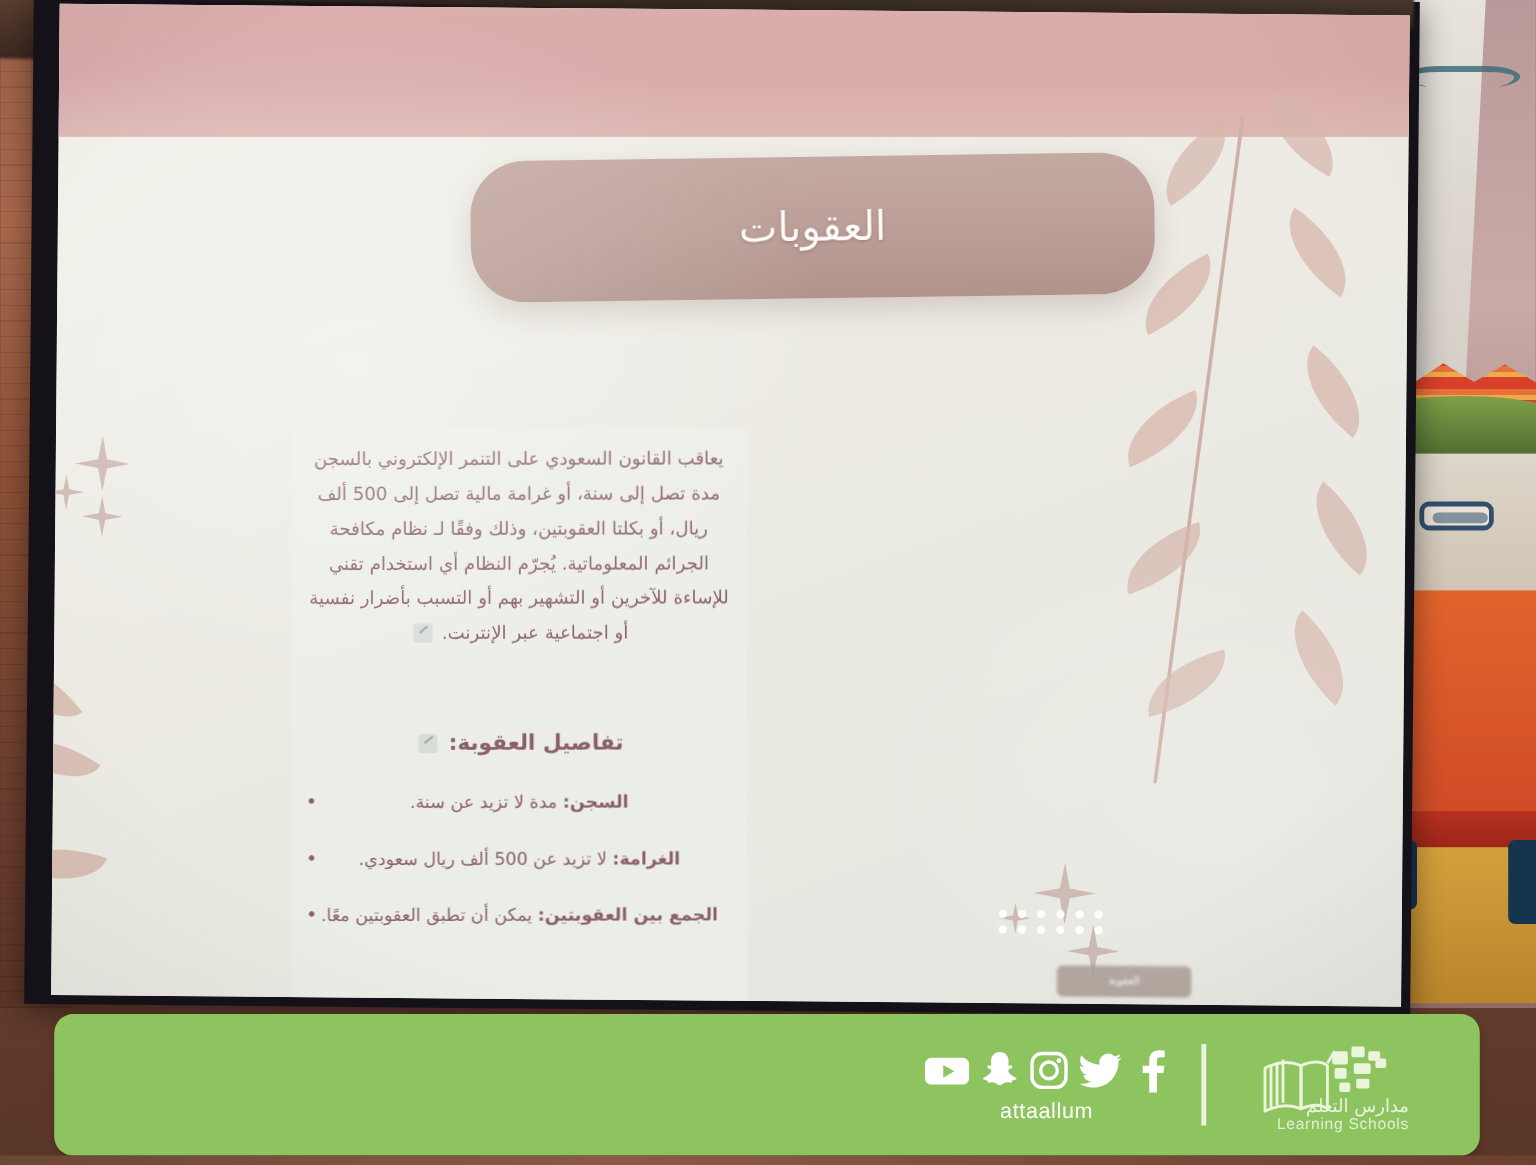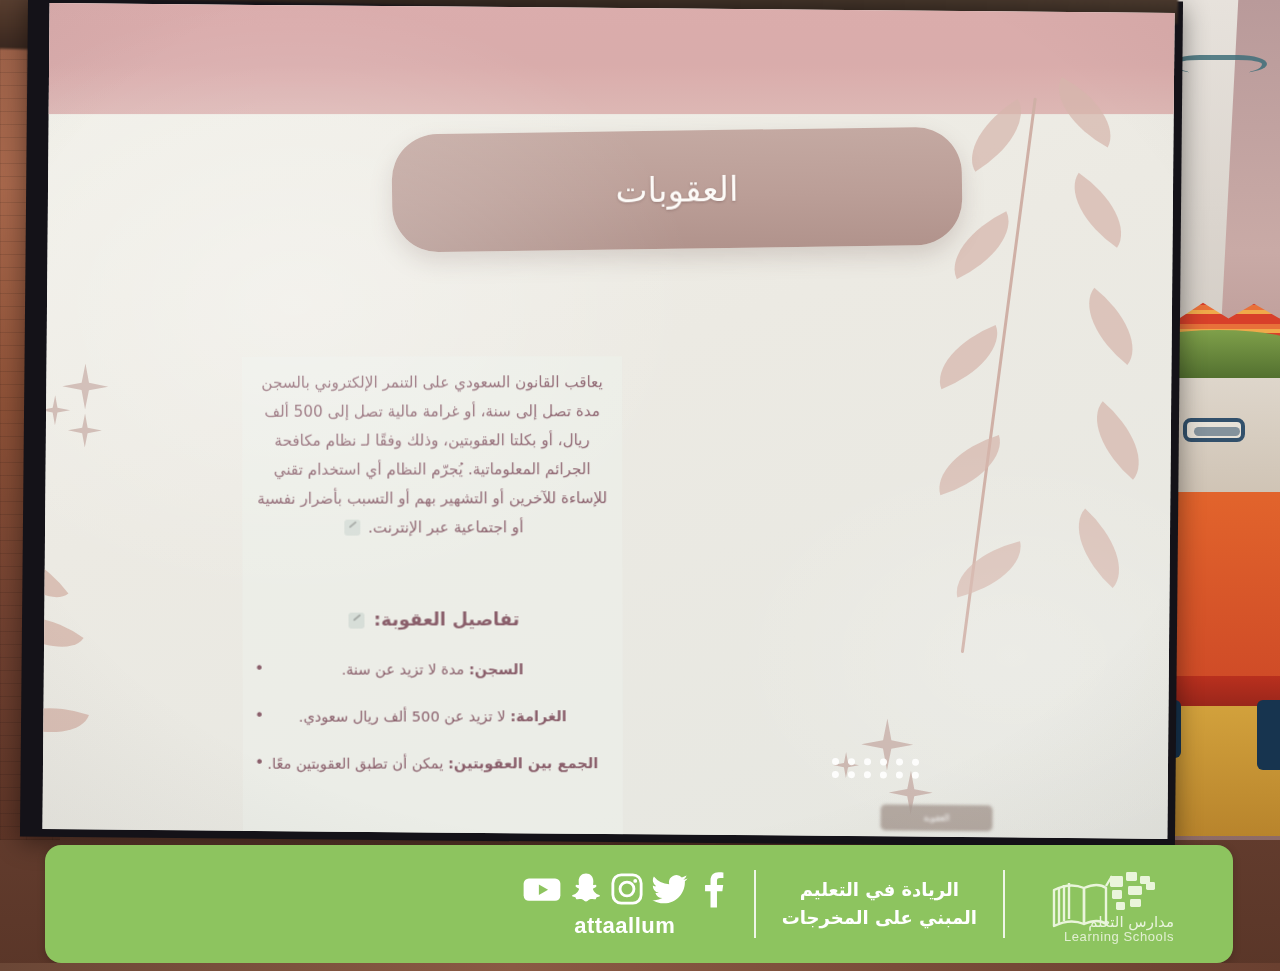--- a/index.html
+++ b/index.html
@@ -229,21 +229,21 @@
   }
   .f-url {
     flex:1; text-align:center; color:#ffffff;
     font-size:24px; font-weight:bold; letter-spacing:.4px;
     font-family:"DejaVu Sans","Liberation Sans",sans-serif;
     direction:ltr;
   }
   .f-social { width:270px; display:flex; flex-direction:column; align-items:center; gap:4px; padding-left:12px;}
   .icon-row { display:flex; align-items:center; gap:6px; }
   .icon-row svg { display:block; }
-  .handle { color:#fff; font-size:22px; font-weight:bold; letter-spacing:.5px; direction:ltr; font-family:"Liberation Sans",sans-serif;}
+  .handle { color:#fff; font-size:18px; font-weight:normal; letter-spacing:.5px; direction:ltr; font-family:"Liberation Sans",sans-serif;}
 
   .bottom-strip {
     position:absolute; left:0; top:963px; width:1280px; height:8px;
     background:linear-gradient(90deg,#6b4736,#8a5a44 40%,#6a4030 100%);
   }
 </style>
 </head>
 <body>
 
 <div id="photo">
@@ -378,24 +378,20 @@
       </svg>
       <div class="logo-words">
         <div class="logo-ar">مدارس التعلم</div>
         <div class="logo-en">Learning Schools</div>
       </div>
     </div>
   </div>
 
   <div class="vline"></div>
 
-  <div class="f-tag">
-    <div>الريادة في التعليم</div>
-    <div>المبني على المخرجات</div>
-  </div>
 
 
   <div class="vline"></div>
 
   <div class="f-social">
     <div class="icon-row">
       <svg width="34" height="40" viewBox="0 0 24 28">
         <path fill="#fff" d="M15.5 27V15.6h3.8l.6-4.4h-4.4V8.4c0-1.3.36-2.1 2.2-2.1h2.35V2.35C19.6 2.25 18.2 2.1 16.6 2.1c-3.35 0-5.65 2.05-5.65 5.8v3.3H7.1v4.4h3.85V27z"></path>
       </svg>
       <svg width="38" height="40" viewBox="0 0 28 28">

